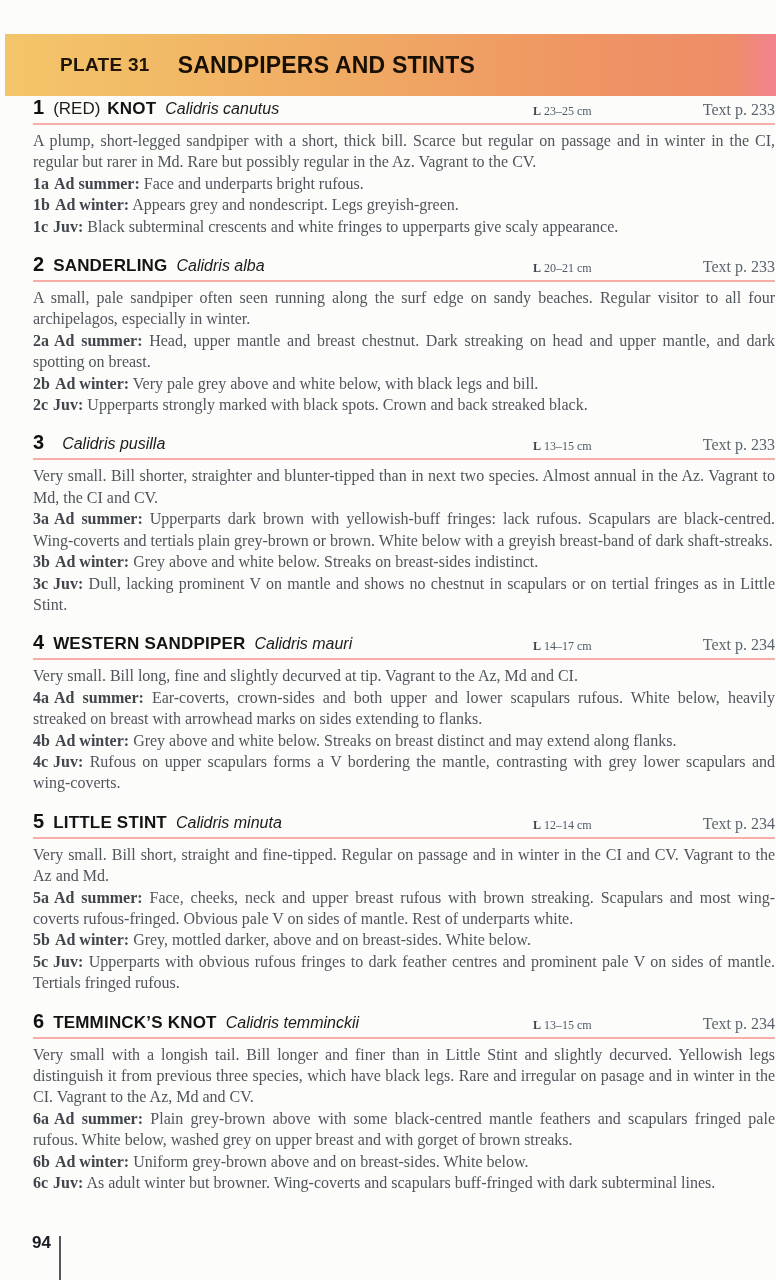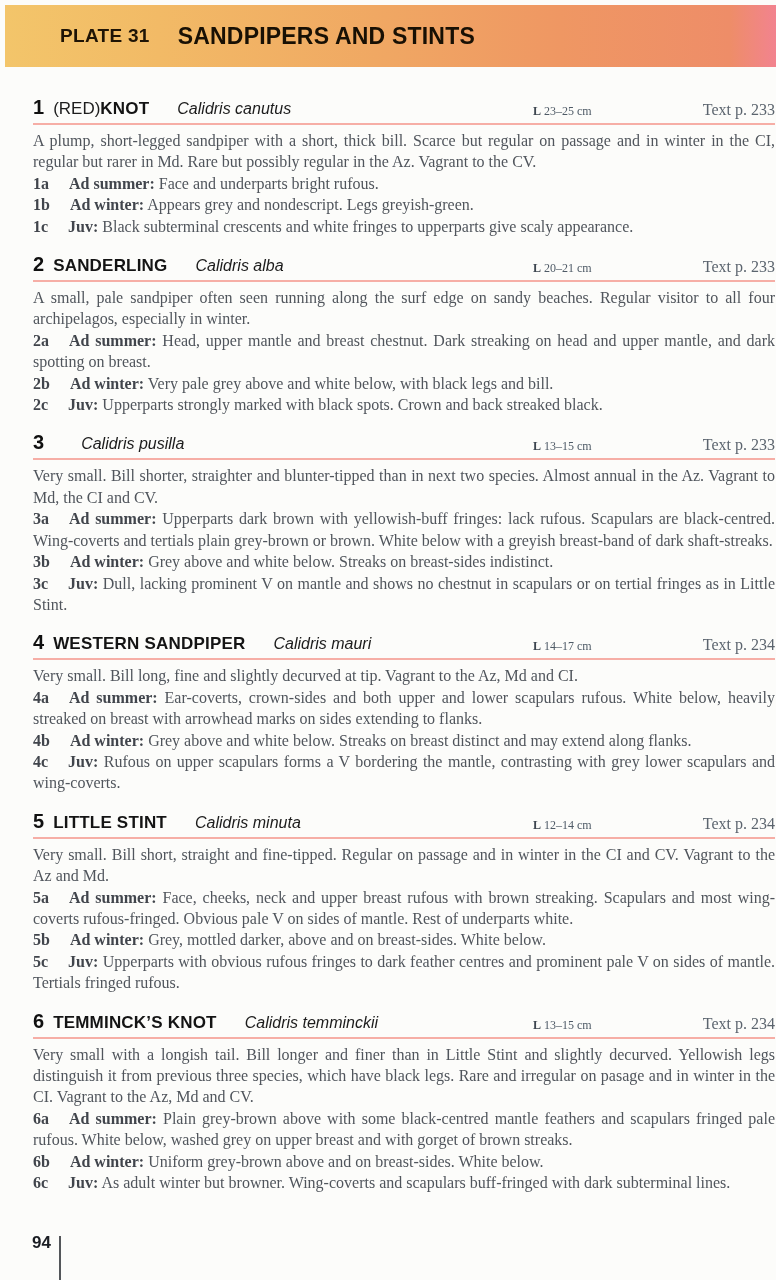--- a/index.html
+++ b/index.html
@@ -3,21 +3,21 @@
 <meta charset="utf-8">
 <style>
   html,body{margin:0;padding:0;}
   body{
     width:776px;height:1280px;position:relative;overflow:hidden;
     background:#fcfcfa;
     font-family:"Liberation Serif", serif;
   }
   
   .banner{
-    position:absolute;top:5px;left:5px;right:0;height:62px;
+    position:absolute;top:34px;left:5px;right:0;height:62px;
     background:linear-gradient(90deg,#f3c56a 0%,#f2ba66 20%,#f0a863 48%,#ef9763 72%,#ee8d68 94%,#f2838f 100%);
     display:flex;align-items:center;
   }
   .plate-label{
     margin-left:55px;
     font-family:"Liberation Sans", sans-serif;font-weight:bold;
     font-size:19px;letter-spacing:.3px;color:#1f1405;
   }
   .plate-title{
     margin:0 0 0 28px;
@@ -32,46 +32,46 @@
     display:flex;align-items:baseline;
     border-bottom:2px solid #f6aea6;
     padding-bottom:4px;margin-bottom:5px;
   }
   .sp-number{
     font-family:"Liberation Sans", sans-serif;font-weight:bold;
     font-size:20px;color:#101010;margin-right:9px;
   }
   .sp-name-light{
     font-family:"Liberation Sans", sans-serif;font-weight:normal;
-    font-size:17px;color:#1d1d1d;margin-right:0;
+    font-size:17px;color:#1d1d1d;margin-right:7px;
   }
   .sp-name-light:empty{display:none;margin:0;}
   .sp-name{
     font-family:"Liberation Sans", sans-serif;font-weight:bold;
     font-size:17px;letter-spacing:.2px;color:#141414;
   }
   .sp-sci{
     font-family:"Liberation Sans", sans-serif;font-style:italic;
-    font-size:16px;color:#1c1c1c;margin-left:28px;
+    font-size:16px;color:#1c1c1c;margin-left:9px;
   }
   .sp-length{
     position:absolute;left:500px;bottom:4px;
     font-size:12px;color:#4e5a66;white-space:nowrap;
   }
   .sp-length .llabel{font-weight:bold;color:#3d4650;}
   .sp-textref{
     position:absolute;right:0;bottom:4px;
     font-size:16px;color:#5b646e;white-space:nowrap;
   }
   
   .sp-intro,.sp-item{
     margin:0;font-size:16px;line-height:21.4px;color:#50555c;
     text-align:justify;
   }
-  .sp-item .tag{font-weight:bold;color:#41454c;margin-right:20px;}
+  .sp-item .tag{font-weight:bold;color:#41454c;margin-right:5px;}
   .sp-item .head{font-weight:bold;color:#41454c;}
   
   .page-number{
     position:absolute;left:32px;top:1233px;
     font-family:"Liberation Sans", sans-serif;font-weight:bold;
     font-size:17px;color:#1b1e24;
   }
   .footer-rule{
     position:absolute;left:59px;top:1236px;width:2px;height:44px;
     background:#53565a;

